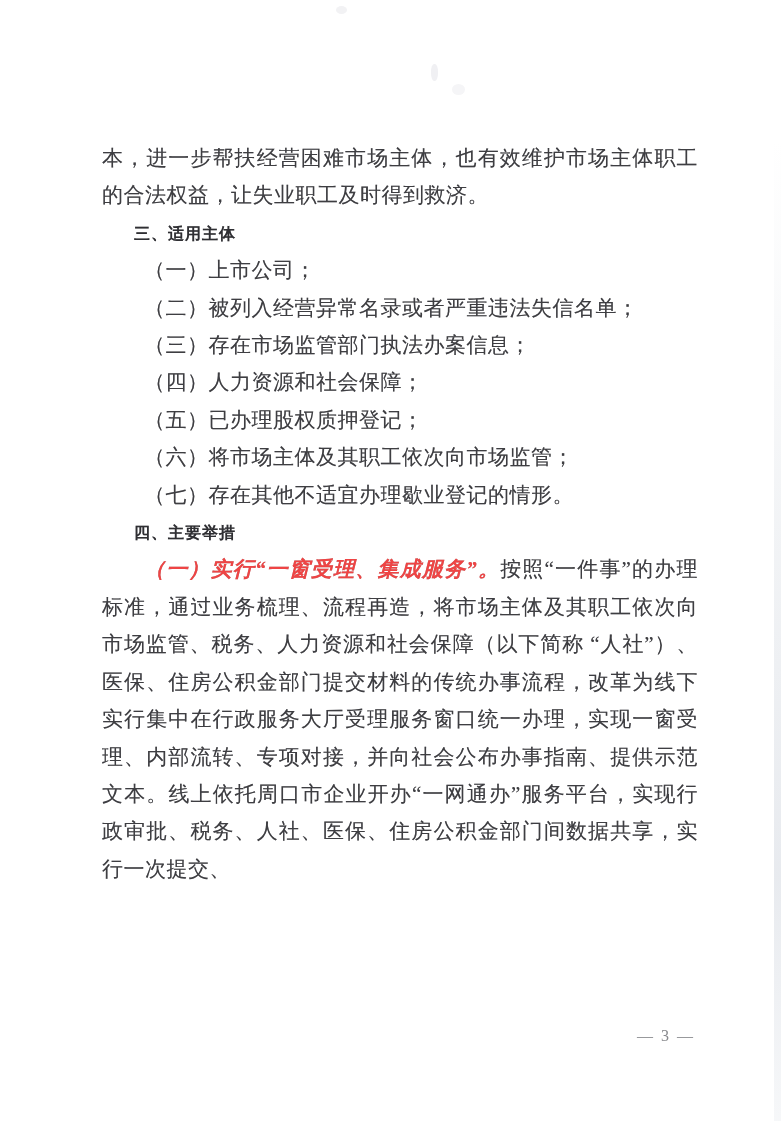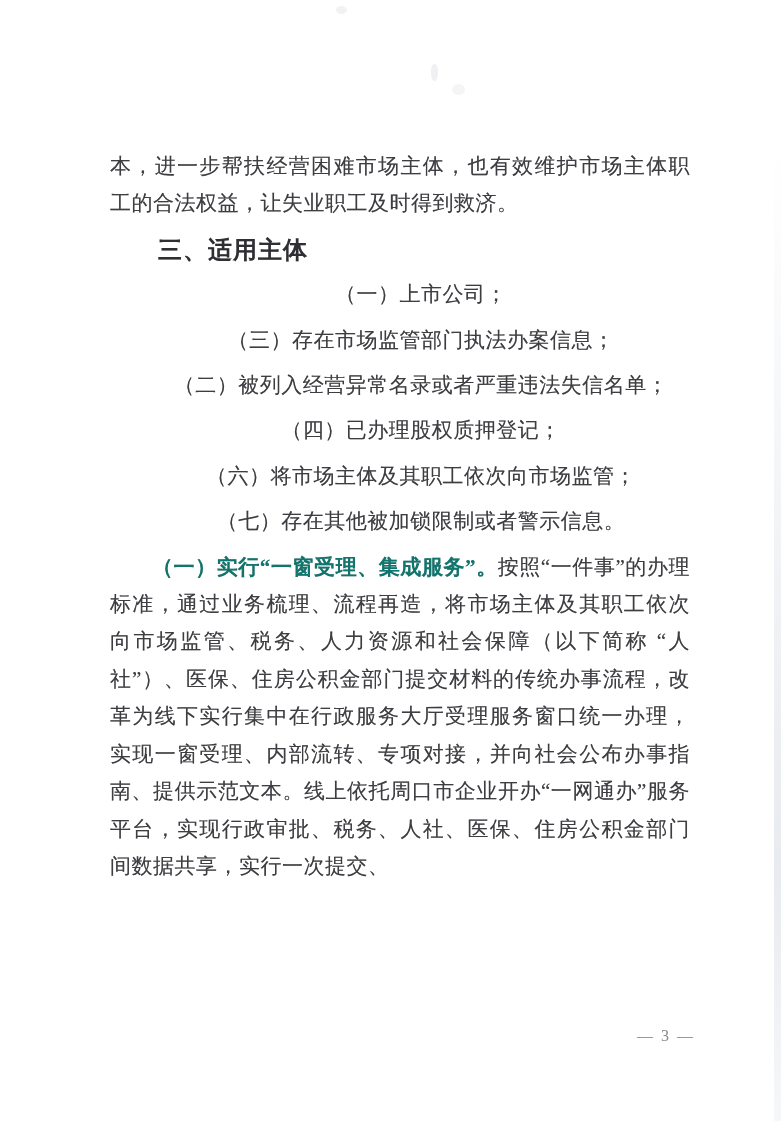--- a/index.html
+++ b/index.html
@@ -23,42 +23,43 @@
     width: 596px;
     font-size: 21px;
     line-height: 37.4px;
     color: #3e3e42;
     text-align: justify;
     text-justify: inter-ideograph;
     letter-spacing: 0.5px;
     text-shadow: 0 0 0.6px rgba(62, 62, 66, 0.45);
   }
   .content p {
-    margin: 8px;
+    margin: 0;
     padding: 0;
   }
   .para-indent {
     text-indent: 2em;
   }
   .list-line {
     text-indent: 2em;
-    text-align: center;
+    text-align: left;
   }
   .heading {
     font-weight: bold;
     color: #2f2f33;
     text-indent: 2em;
     text-align: left;
     font-family: "Liberation Sans", "DejaVu Sans", sans-serif;
-    font-size: 24px;
+    font-size: 16px;
     letter-spacing: 1px;
   }
   .lead-bold {
     font-weight: bold;
-    color: #0f766e;
+    color: #ef4444;
+    font-style: italic;
   }
   .page-number {
     position: absolute;
     top: 1024px;
     right: 86px;
     font-size: 16px;
     line-height: 24px;
     color: #87888c;
     letter-spacing: 2px;
     font-family: "Liberation Serif", "DejaVu Serif", serif;
@@ -100,26 +101,28 @@
   <span class="artifact artifact-edge-streak"></span>
 
   <div class="content">
 
     <p class="para">本，进一步帮扶经营困难市场主体，也有效维护市场主体职工的合法权益，让失业职工及时得到救济。</p>
 
     <p class="heading">三、适用主体</p>
 
 
     <p class="list-line">（一）上市公司；</p>
+    <p class="list-line">（二）被列入经营异常名录或者严重违法失信名单；</p>
     <p class="list-line">（三）存在市场监管部门执法办案信息；</p>
-    <p class="list-line">（二）被列入经营异常名录或者严重违法失信名单；</p>
-    <p class="list-line">（四）已办理股权质押登记；</p>
+    <p class="list-line">（四）人力资源和社会保障；</p>
+    <p class="list-line">（五）已办理股权质押登记；</p>
     <p class="list-line">（六）将市场主体及其职工依次向市场监管；</p>
-    <p class="list-line">（七）存在其他被加锁限制或者警示信息。</p>
+    <p class="list-line">（七）存在其他不适宜办理歇业登记的情形。</p>
 
+    <p class="heading">四、主要举措</p>
 
     <p class="para para-indent"><span class="lead-bold">（一）实行“一窗受理、集成服务”。</span><span>按照“一件事”的办理标准，通过业务梳理、流程再造，将市场主体及其职工依次向市场监管、税务、人力资源和社会保障（以下简称 “人社”）、医保、住房公积金部门提交材料的传统办事流程，改革为线下实行集中在行政服务大厅受理服务窗口统一办理，实现一窗受理、内部流转、专项对接，并向社会公布办事指南、提供示范文本。线上依托周口市企业开办“一网通办”服务平台，实现行政审批、税务、人社、医保、住房公积金部门间数据共享，实行一次提交、</span></p>
 
   </div>
 
   <div class="page-number">— 3 —</div>
 
 </div>
 
 </body></html>

